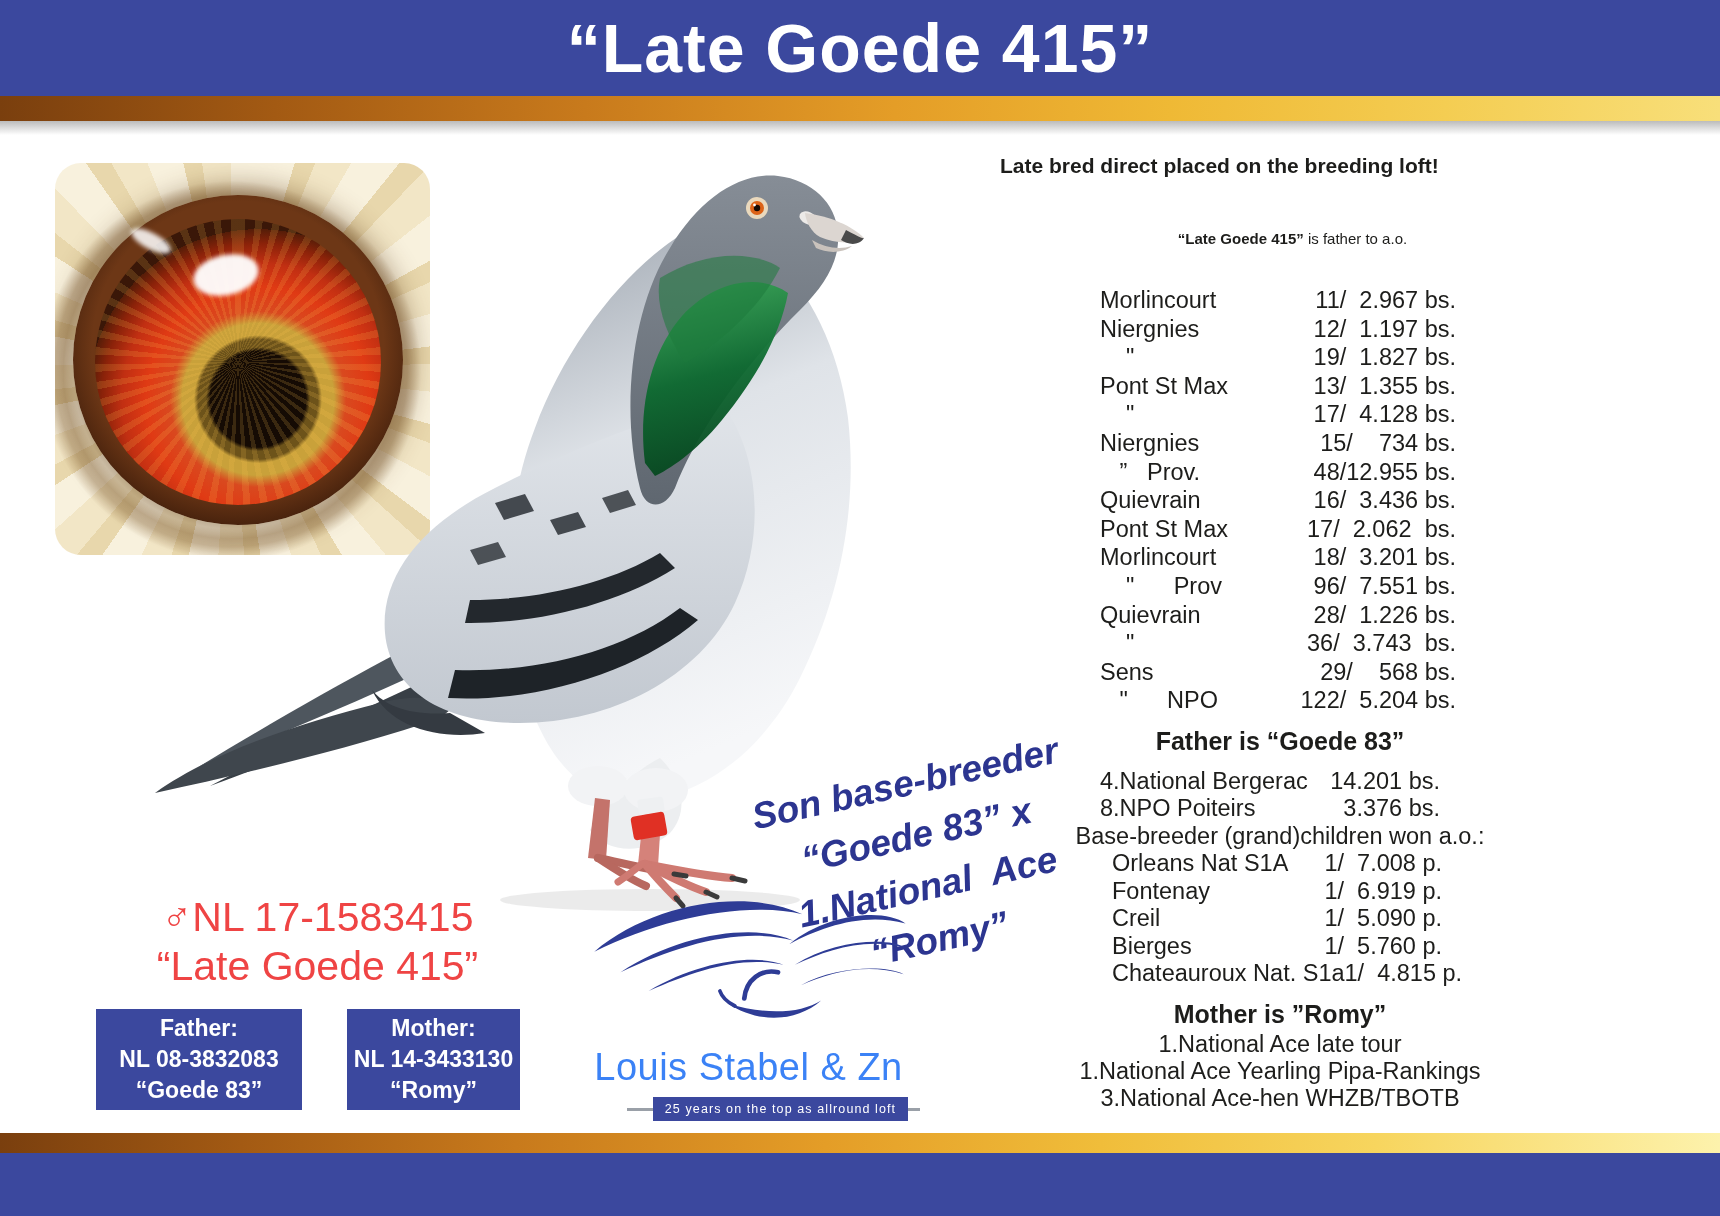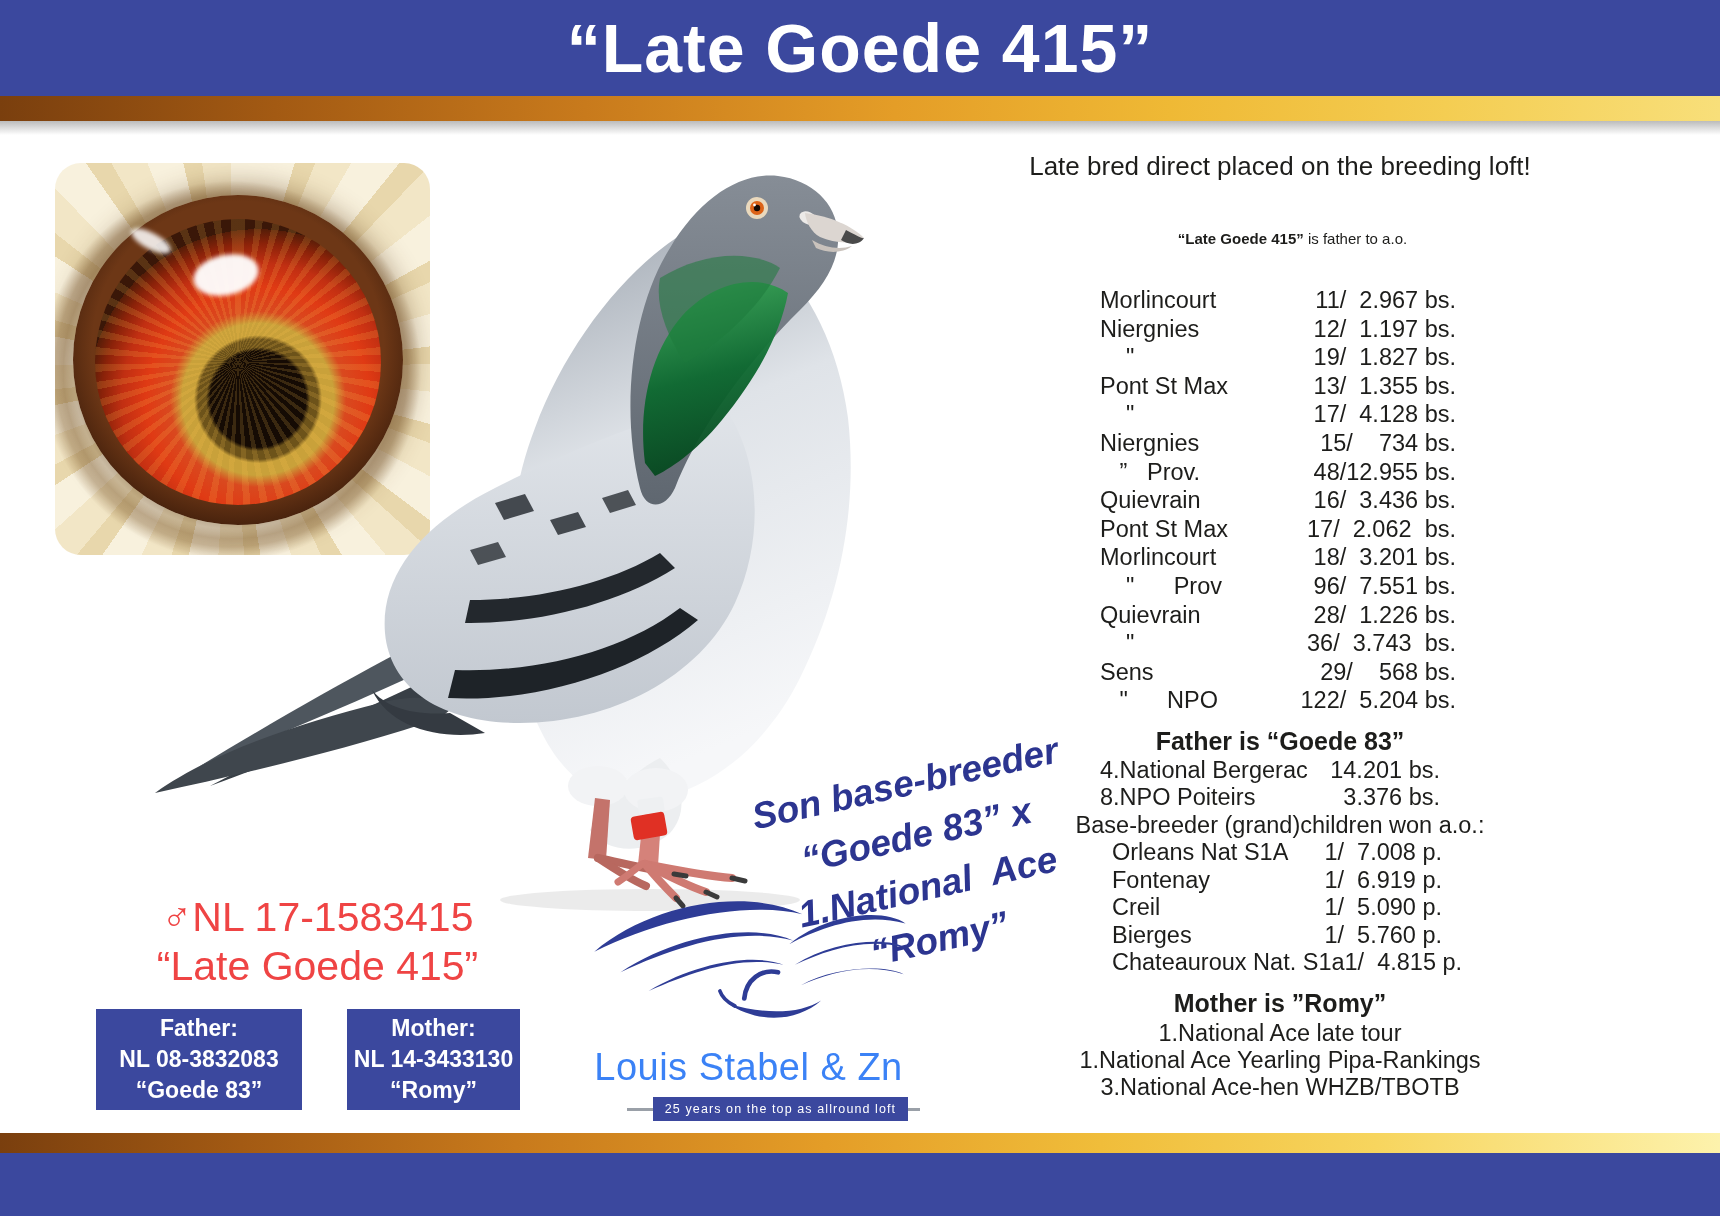--- a/index.html
+++ b/index.html
@@ -36,28 +36,28 @@
 
   
   .pigeon { position:absolute; left:140px; top:158px; width:790px; height:760px; }
 
   
   .diag { position:absolute; left:735px; top:598px; width:340px; transform:rotate(-12.5deg);
     color:#2c3590; font-size:37px; font-weight:bold; font-style:italic; text-align:center; line-height:53px; white-space:pre; }
 
   
   .rc { position:absolute; left:1000px; top:150px; width:560px; }
-  .headline { font-size:26px; font-weight:normal; text-align:center; white-space:nowrap; line-height:32px; }
+  .headline { font-size:21px; font-weight:bold; white-space:nowrap; line-height:32px; }
   .intro { margin-top:12px; text-align:center; font-size:15px; line-height:30px; white-space:pre; }
   .intro b { font-weight:bold; }
   .rtable { margin:2px 0 0 100px; width:356px; font-size:23.5px; line-height:28.6px; }
   .rrow { display:flex; justify-content:space-between; }
   .place, .res { white-space:pre; }
   .sec-head { font-size:25px; font-weight:bold; text-align:center; margin-top:11px; line-height:30px; }
-  .ftable { margin:1px 0 0 100px; width:340px; font-size:23.5px; line-height:27.5px; }
+  .ftable { margin:12px 0 0 100px; width:340px; font-size:23.5px; line-height:27.5px; }
   .base-line { text-align:center; font-size:23.5px; line-height:27.5px; }
   .f2table { margin:0 0 0 112px; width:330px; font-size:23.5px; line-height:27.5px; }
   .m-lines { margin-top:2px; text-align:center; font-size:23.5px; line-height:27px; }
 
   
   .bird-id { position:absolute; left:95px; top:893px; width:445px; text-align:center; font-size:41px; line-height:49px; color:#ef4444; white-space:nowrap; }
   .pbox { position:absolute; top:1009px; height:101px; background:#3b489e; color:#ffffff; font-weight:bold;
     font-size:23px; line-height:31px; text-align:center; display:flex; flex-direction:column; justify-content:center; }
   .father-box { left:96px; width:206px; }
   .mother-box { left:347px; width:173px; }

